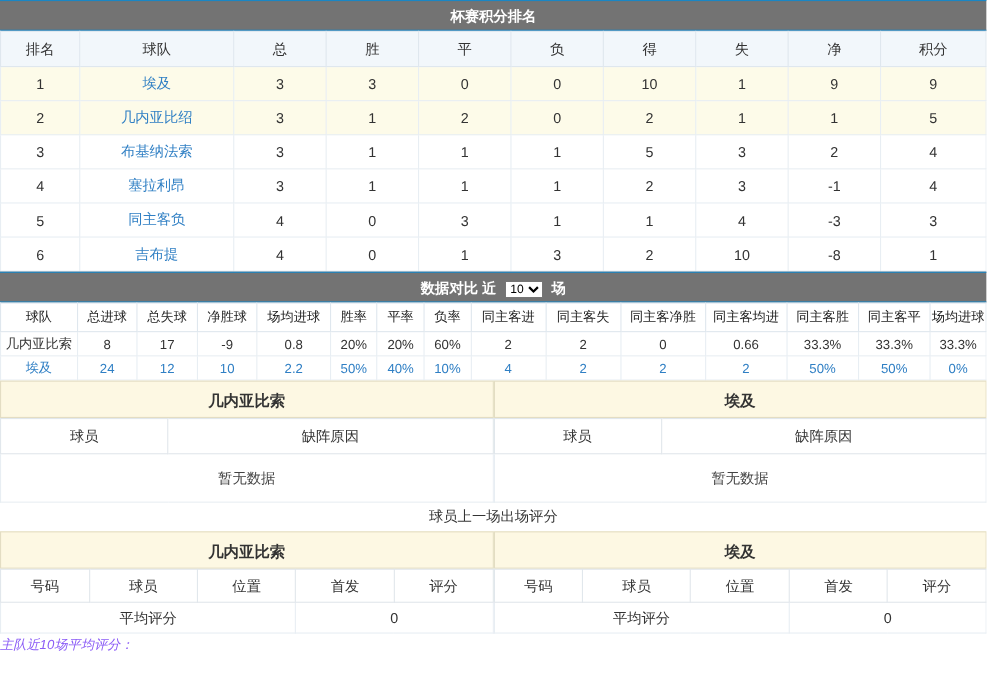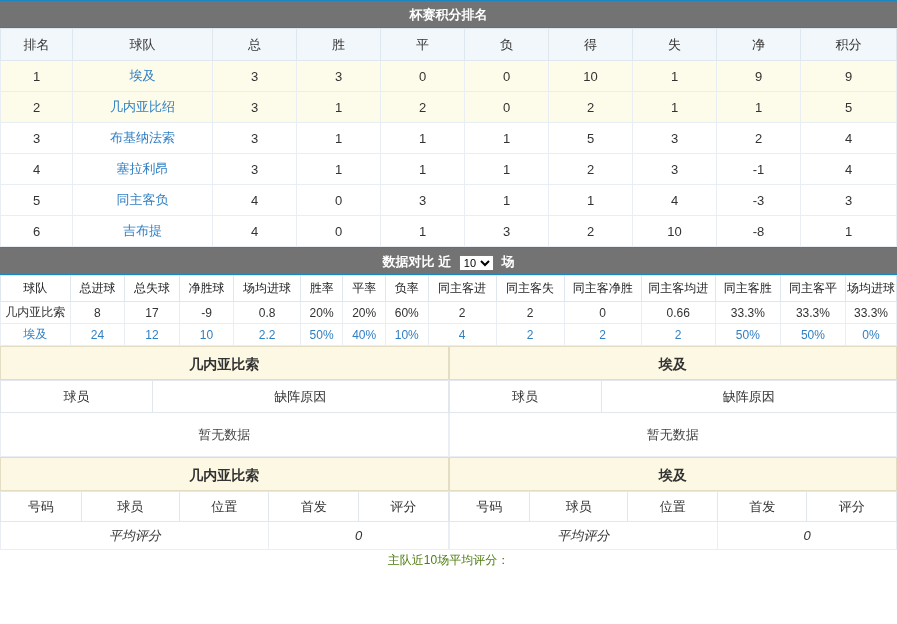--- a/index.html
+++ b/index.html
@@ -130,28 +130,27 @@
     text-align: center;
     color: #333;
   }
   .rating-body td {
     border: 1px solid #e8eef3;
     height: 28px;
     text-align: center;
     font-size: 13px;
     color: #333;
     background: #fff;
-    font-style: italic;
   }
   .footer-line {
-    text-align: center;
     font-size: 12px;
-    color: #4d7c0f;
+    color: #8b5cf6;
     height: 20px;
     line-height: 20px;
+    font-style: italic;
   }
 </style>
 </head>
 <body>
 
 <div id="page">
 
   <div class="section-bar">杯赛积分排名</div>
 
   <table class="standings">
@@ -341,20 +340,21 @@
         </thead>
         <tbody class="lineup-body">
           <tr>
             <td colspan="2">暂无数据</td>
           </tr>
         </tbody>
       </table>
     </div>
   </div>
 
+  <div class="center-note">球员上一场出场评分</div>
 
   <div class="split">
     <div>
       <div class="lineup-title">几内亚比索</div>
       <table>
         <thead>
           <tr class="rating-head">
             <th style="width:18%">号码</th>
             <th style="width:22%">球员</th>
             <th style="width:20%">位置</th>

